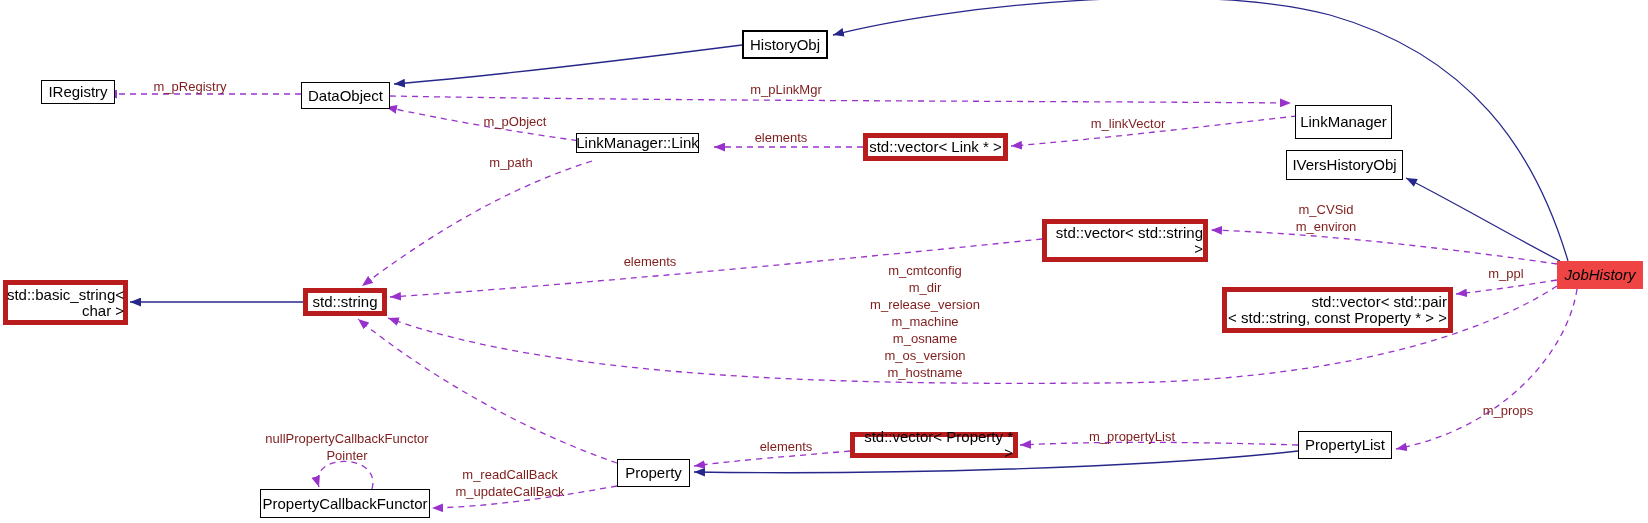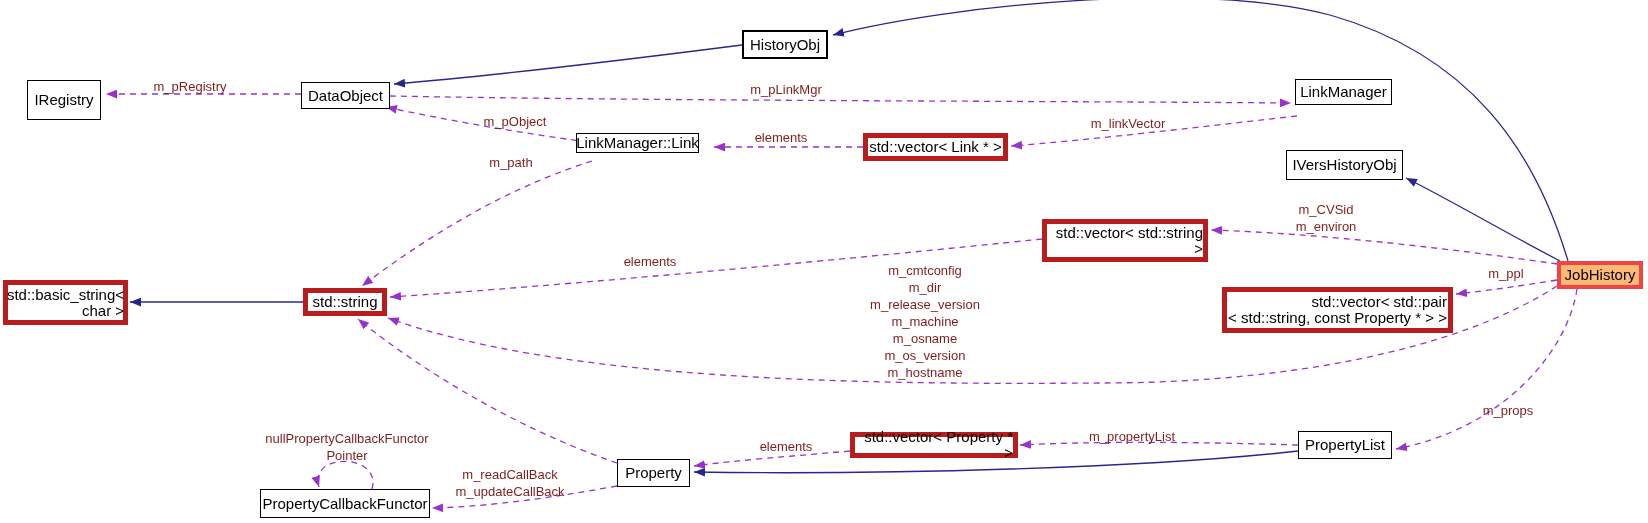--- a/index.html
+++ b/index.html
@@ -18,21 +18,21 @@
     display:flex;align-items:center;justify-content:center;
     box-sizing:border-box;
     background:#ffffff;
     border:1.5px solid #000000;
     font-size:15px;color:#000000;
     text-align:center;white-space:pre-line;line-height:16px;
     cursor:pointer;
   }
   .node.template{border:5px solid #b91c1c;cursor:default;text-align:right;}
   .node.bold{border-width:2px;}
-  .node.focus{background:#fdba74;border:4px solid #ef4444;cursor:default;}
+  .node.focus{background:#ef4444;border:4px solid #ef4444;cursor:default;font-style:italic;}
   .elabel{
     position:absolute;
     transform:translateX(-50%);
     font-size:13px;color:#7f1d1d;
     text-align:center;white-space:pre-line;line-height:17px;
   }
 </style>
 </head>
 <body>
 
@@ -65,24 +65,24 @@
     <path class="edge-dashed" d="M 1557,286 C 1455,352 1280,383 1100,383 C 850,385 560,380 388,318" marker-end="url(#arrow-dashed)"></path>
     <path class="edge-dashed" d="M 1557,280 C 1520,286 1492,290 1456,294" marker-end="url(#arrow-dashed)"></path>
     <path class="edge-dashed" d="M 617,463 C 520,430 420,370 358,319" marker-end="url(#arrow-dashed)"></path>
     <path class="edge-dashed" d="M 850,451 C 795,456 738,460 694,466" marker-end="url(#arrow-dashed)"></path>
     <path class="edge-dashed" d="M 1298,445 C 1200,442 1100,441 1020,445" marker-end="url(#arrow-dashed)"></path>
     <path class="edge-dashed" d="M 1577,289 C 1568,350 1505,428 1396,449" marker-end="url(#arrow-dashed)"></path>
     <path class="edge-dashed" d="M 617,486 C 550,498 485,507 432,508" marker-end="url(#arrow-dashed)"></path>
     <path class="edge-dashed" d="M 372,489 C 382,453 308,452 319,487" marker-end="url(#arrow-dashed)"></path>
   </svg>
 
-  <div class="node" style="left:27px;top:80px;width:74px;height:40px">IRegistry</div>
+  <div class="node" style="left:41px;top:80px;width:74px;height:24px">IRegistry</div>
   <div class="node" style="left:301px;top:82px;width:89px;height:27px">DataObject</div>
   <div class="node bold" style="left:742px;top:30px;width:86px;height:29px">HistoryObj</div>
-  <div class="node" style="left:1295px;top:79px;width:97px;height:26px">LinkManager</div>
+  <div class="node" style="left:1295px;top:105px;width:97px;height:34px">LinkManager</div>
   <div class="node" style="left:576px;top:133px;width:123px;height:20px">LinkManager::Link</div>
   <div class="node template" style="left:863px;top:133px;width:145px;height:28px">std::vector&lt; Link * &gt;</div>
   <div class="node" style="left:1286px;top:150px;width:117px;height:30px">IVersHistoryObj</div>
   <div class="node template" style="left:1042px;top:219px;width:166px;height:43px">std::vector&lt; std::string &gt;</div>
   <div class="node template" style="left:3px;top:280px;width:125px;height:45px">std::basic_string&lt;
 char &gt;</div>
   <div class="node template" style="left:303px;top:288px;width:84px;height:28px">std::string</div>
   <div class="node template" style="left:1222px;top:287px;width:231px;height:46px">std::vector&lt; std::pair
 &lt; std::string, const Property * &gt; &gt;</div>
   <div class="node focus" style="left:1557px;top:261px;width:86px;height:28px">JobHistory</div>

